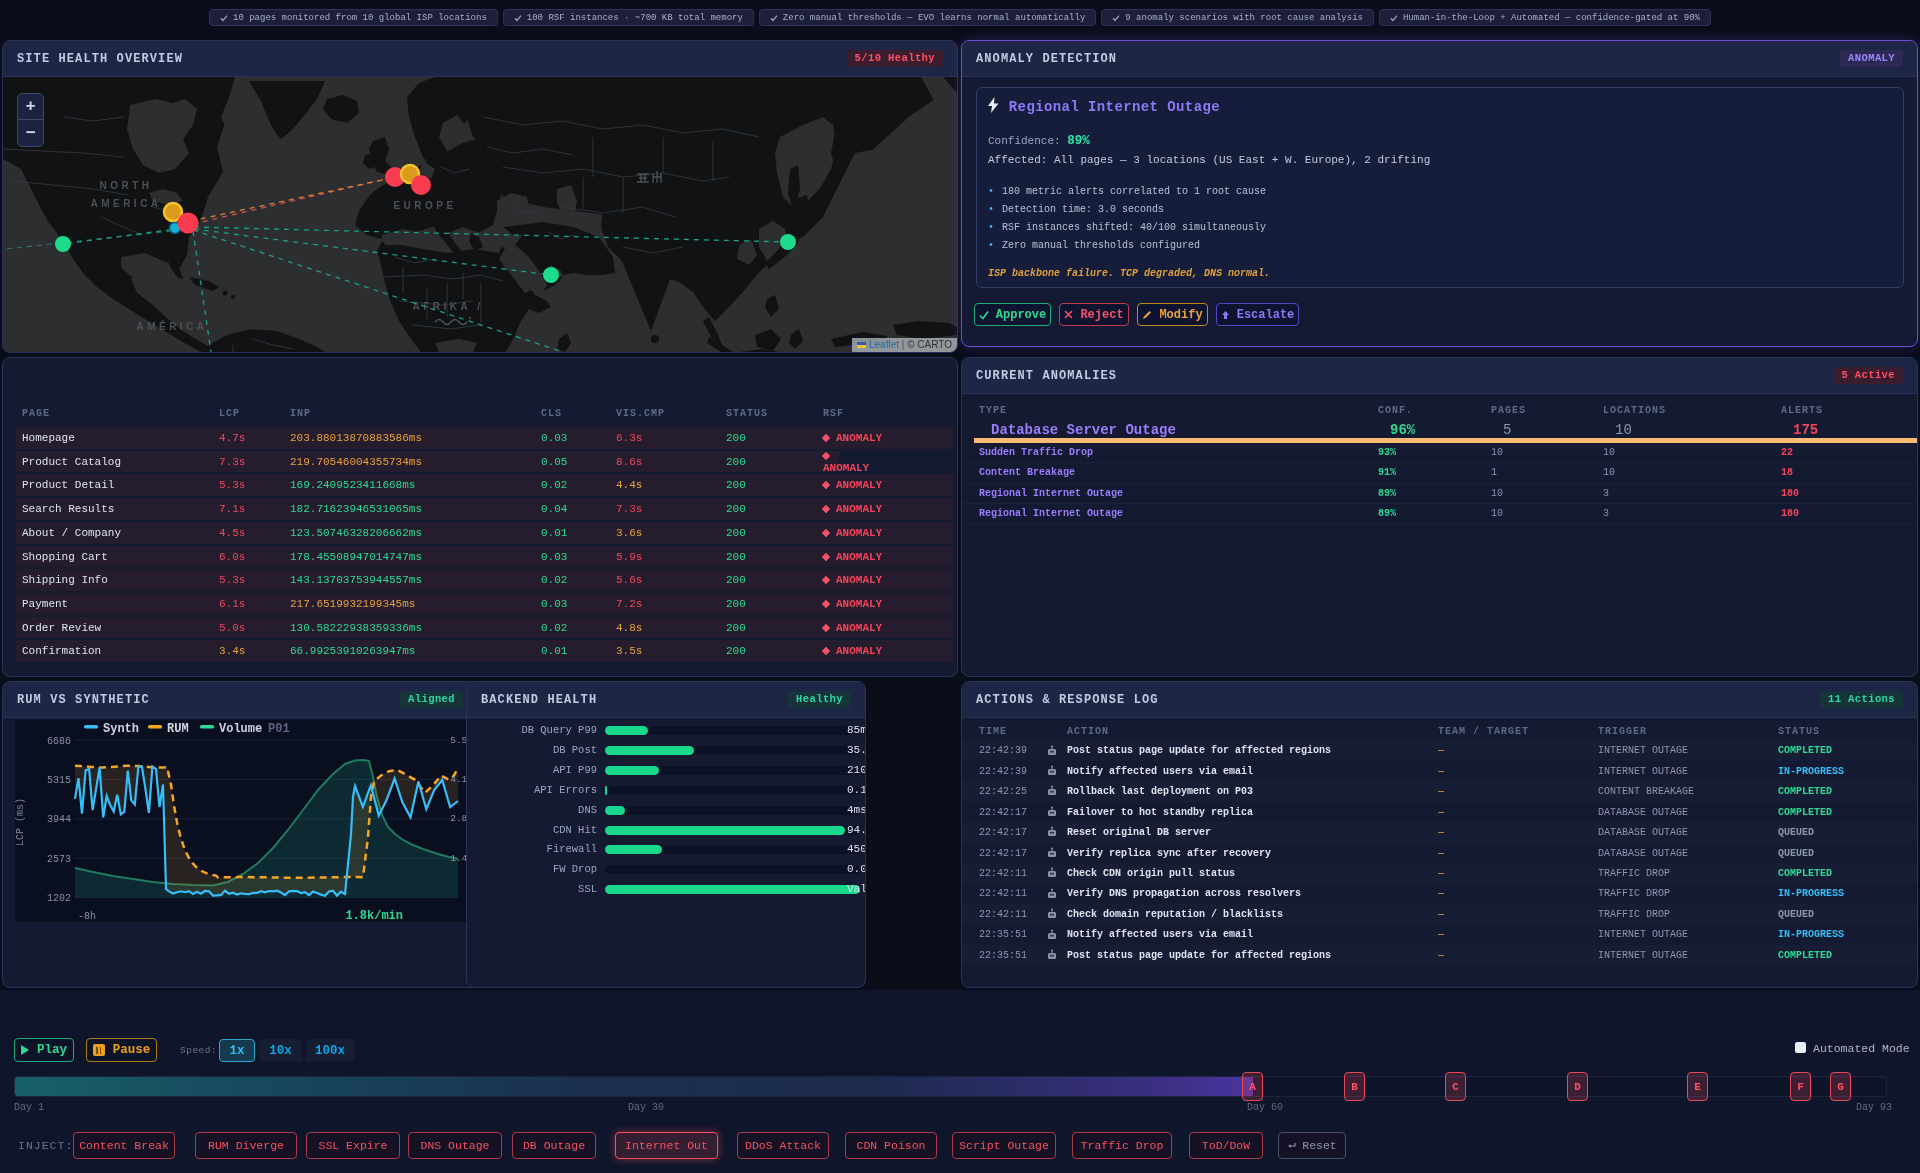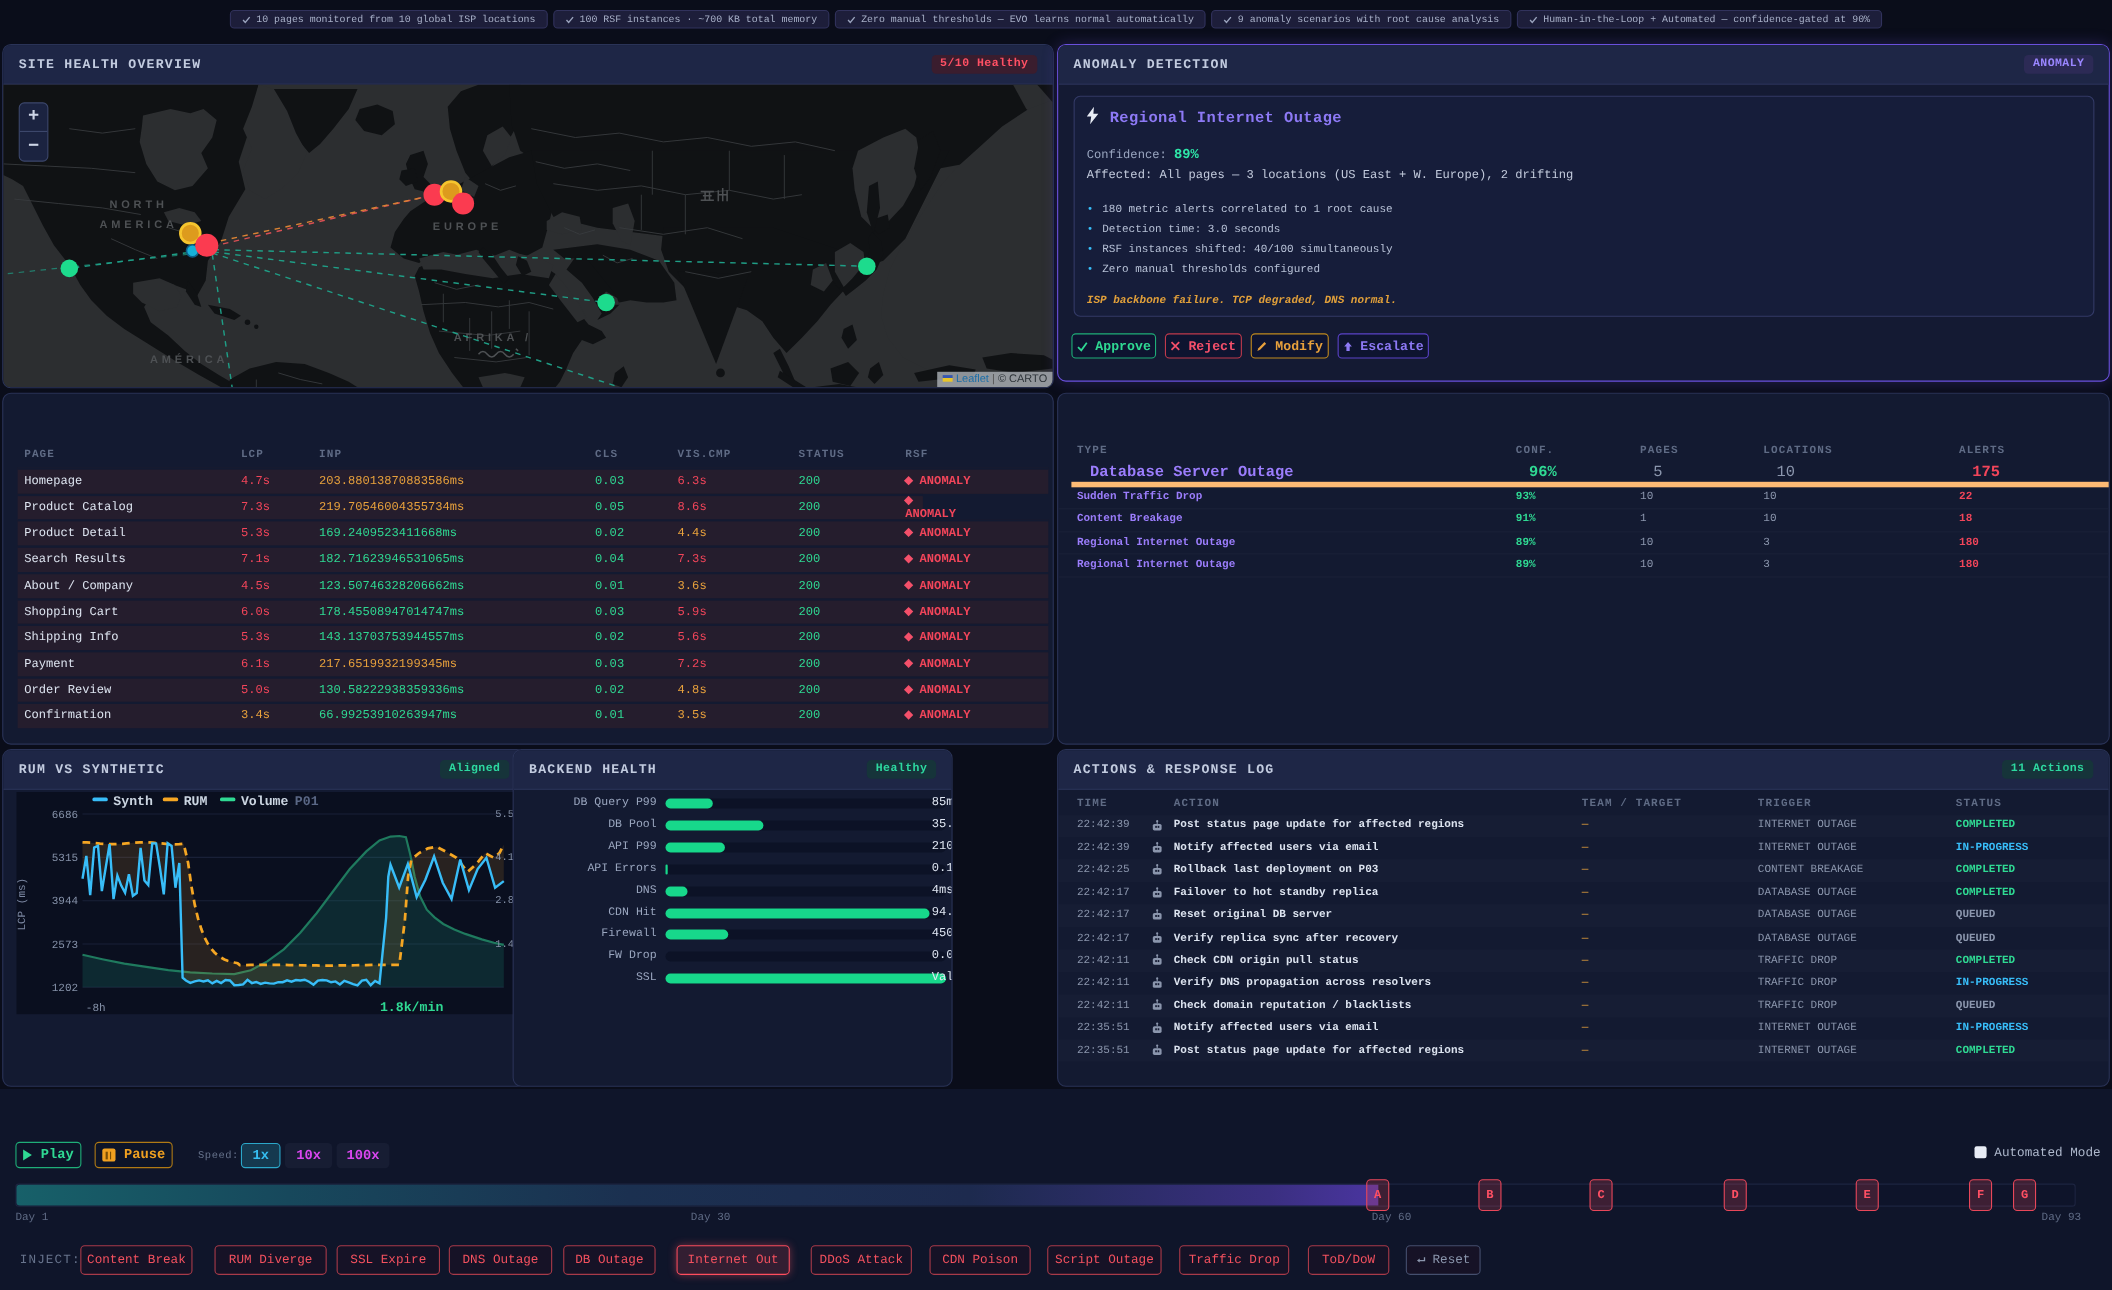--- a/index.html
+++ b/index.html
@@ -43,21 +43,21 @@
 #bh-panel{left:466px;top:681px;width:400px;height:307px}
 #al-panel{left:961px;top:681px;width:957px;height:307px}
 .bh-label{position:absolute;color:#9aa6bf;font-size:10.5px;text-align:right;width:120px}
 .bh-track{position:absolute;height:9px;width:255px;background:#0c1226;border-radius:5px}
 .bh-fill{height:9px;background:#17d88b;border-radius:5px}
 .bh-val{position:absolute;color:#dfe6f2;font-size:11px;width:80px;text-align:left}
 
 #sc-panel{position:absolute;left:0;top:990px;width:1920px;height:183px;background:#0f152a}
 .schead{position:absolute;left:0;top:0;width:1920px;height:32px;background:#1d2440;border-bottom:1px solid #2a3357;display:flex;align-items:center;justify-content:space-between;padding:0 26px 0 14px}
 .cbtn{position:absolute;border-radius:4px;border:1.5px solid;display:flex;align-items:center;justify-content:center;gap:8px;font-size:12.5px;font-weight:700;background:#0d1428}
-.sbtn{position:absolute;border-radius:4px;font-size:12.5px;font-weight:700;display:flex;align-items:center;justify-content:center;background:#171d33;color:#d946ef}
+.sbtn{position:absolute;border-radius:4px;font-size:12.5px;font-weight:700;display:flex;align-items:center;justify-content:center;background:#171d33;color:#0ea5e9}
 .marker{position:absolute;width:21px;height:29px;border-radius:4px;border:1.5px solid #e8475a;background:rgba(232,71,90,.22);color:#ff5064;font-size:11px;font-weight:700;display:flex;align-items:center;justify-content:center;top:1072px}
 .daylab{position:absolute;top:1102px;color:#5f6b85;font-size:10px}
 .inj{position:absolute;top:1132px;height:27px;border:1px solid #a83a49;border-radius:4px;background:#161226;color:#f4515f;font-size:11.5px;display:flex;align-items:center;justify-content:center}
 </style></head>
 <body>
 <div class="topbar">
     <div class="pillrow">
       <div class="pill">
         <svg width="8" height="8" viewBox="0 0 8 8">
           <path d="M1 4.2 L3 6.4 L7 1.6" stroke="#9aa3bd" stroke-width="1.3" fill="none"></path>
@@ -345,20 +345,24 @@
       <span style="position:absolute;left:6px" class="c-white">Confirmation</span>
       <span style="position:absolute;left:203px" class="c-org">3.4s</span>
       <span style="position:absolute;left:274px" class="c-grn">66.99253910263947ms</span>
       <span style="position:absolute;left:525px" class="c-grn">0.01</span>
       <span style="position:absolute;left:600px" class="c-org">3.5s</span>
       <span style="position:absolute;left:710px" class="c-grn">200</span>
       <span style="position:absolute;left:807px" class="c-red"><span class="dia"></span><b>ANOMALY</b></span>
     </div>
 </div>
 <div class="panel" id="ca-panel">
+<div class="phead">
+      <span class="ptitle">CURRENT ANOMALIES</span>
+      <span class="badge b-red">5 Active</span>
+    </div>
 <div class="thead" style="left:0;top:47px;width:100%">
       <span style="position:absolute;left:17px">TYPE</span>
       <span style="position:absolute;left:416px">CONF.</span>
       <span style="position:absolute;left:529px">PAGES</span>
       <span style="position:absolute;left:641px">LOCATIONS</span>
       <span style="position:absolute;left:819px">ALERTS</span>
     </div>
 <div class="trow" style="left:12px;width:100%;top:64.0px;height:20.5px;border-bottom:5px solid #fdba74;font-size:14px">
       <span style="position:absolute;left:17px" class="c-pur"><b>Database Server Outage</b></span>
       <span style="position:absolute;left:416px" class="c-grn"><b>96%</b></span>
@@ -446,21 +450,21 @@
 <div class="panel" id="bh-panel">
 <div class="phead">
       <span class="ptitle">BACKEND HEALTH</span>
       <span class="badge b-green">Healthy</span>
     </div>
 <div class="bh-label" style="left:10px;top:42.0px">DB Query P99</div>
     <div class="bh-track" style="left:138px;top:44.0px">
       <div class="bh-fill" style="width:17%"></div>
     </div>
     <div class="bh-val " style="left:380px;top:42.0px">85ms</div>
-    <div class="bh-label" style="left:10px;top:61.9px">DB Pool</div>
+    <div class="bh-label" style="left:10px;top:61.9px">DB Post</div>
     <div class="bh-track" style="left:138px;top:63.9px">
       <div class="bh-fill" style="width:35%"></div>
     </div>
     <div class="bh-val " style="left:380px;top:61.9px">35.0%</div>
     <div class="bh-label" style="left:10px;top:81.8px">API P99</div>
     <div class="bh-track" style="left:138px;top:83.8px">
       <div class="bh-fill" style="width:21%"></div>
     </div>
     <div class="bh-val " style="left:380px;top:81.8px">210ms</div>
     <div class="bh-label" style="left:10px;top:101.7px">API Errors</div>

